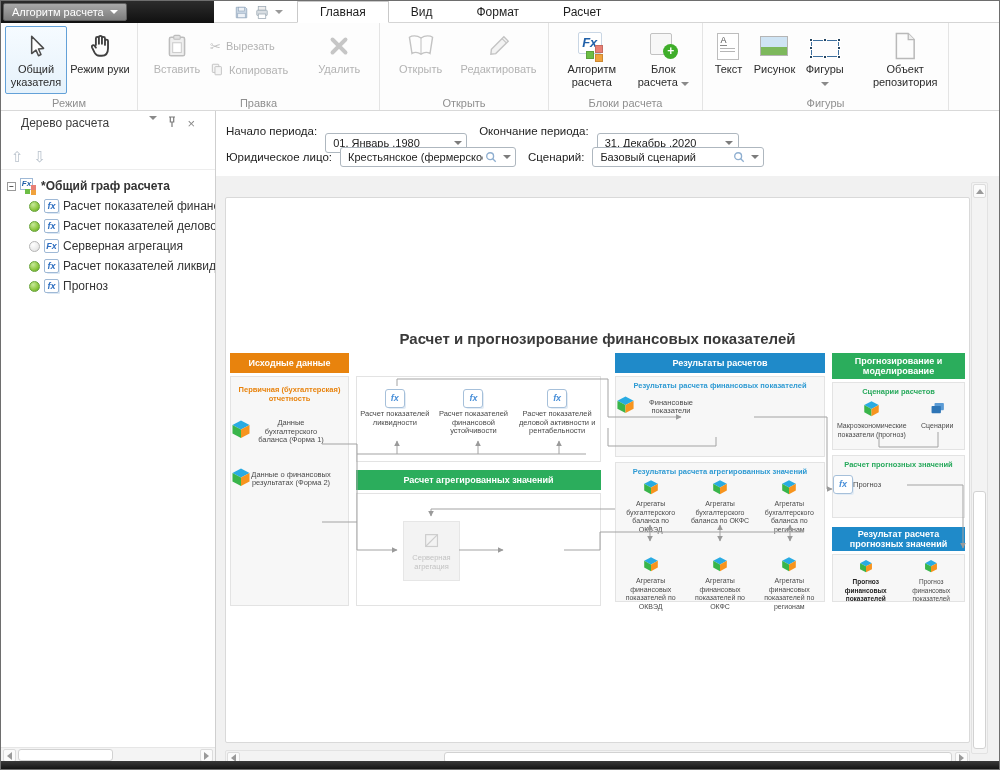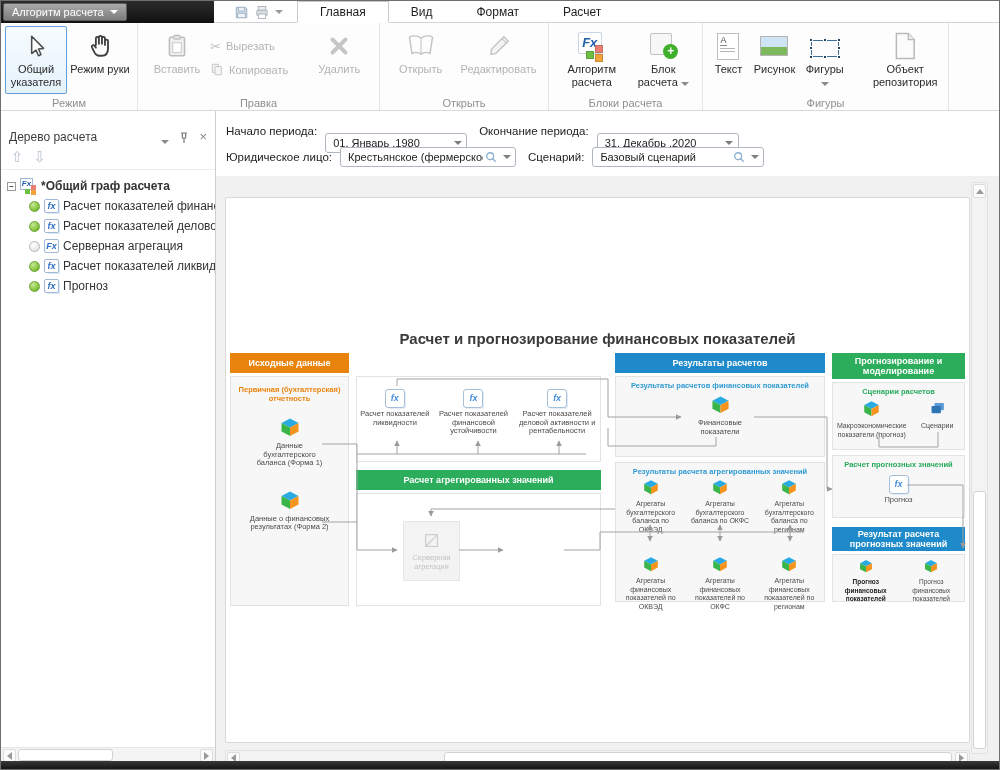--- a/index.html
+++ b/index.html
@@ -43,21 +43,21 @@
   .textico .l1,.textico .l2 { position:absolute; left:2px; right:3px; height:1px; background:#b5b5b5; }
   .textico .l1{ top:14px; } .textico .l2{ top:17px; }
   .picico { width:28px; height:20px; border:1px solid #b5b5b5; background:linear-gradient(#cfe4f4 0 55%, #7db85c 55% 100%); }
   .shapesico { position:relative; width:28px; height:17px; margin-top:4px; border:1px solid #3d6f9e; }
   .shapesico i { position:absolute; width:4px; height:4px; background:#23435f; border:1px solid #fff; }
 
   
   .bodyrow { position:absolute; left:0; top:110px; width:1000px; height:652px; display:flex; }
   
   .leftpanel { width:215px; height:100%; background:#fff; border-right:1px solid #cfcfcf; padding-top:5px; display:flex; flex-direction:column; position:relative; }
-  .lp-header { height:28px; display:flex; align-items:flex-end; padding:0 8px; color:#3c3c3c; font-size:12px; }
+  .lp-header { height:28px; display:flex; align-items:flex-start; padding:0 20px; color:#3c3c3c; font-size:12px; }
   .lp-header .spacer { flex:1; }
   .lp-hicon { color:#8a8a8a; margin-left:10px; font-size:11px; display:flex; align-items:center; }
   .lp-toolbar { height:26px; display:flex; align-items:center; gap:10px; padding:0 10px; color:#b9c2cc; font-size:15px; border-bottom:1px solid #ededed; }
   .lp-tree { flex:1; padding-top:6px; overflow:hidden; }
   .trow { height:20px; display:flex; align-items:center; white-space:nowrap; overflow:hidden; }
   .trow.root { padding-left:6px; font-weight:bold; gap:4px; }
   .trow.child { padding-left:28px; gap:4px; }
   .expander { width:9px; height:9px; border:1px solid #9a9a9a; background:#fff; font-size:8px; line-height:7px; text-align:center; color:#444; flex:0 0 auto; }
   .dot { width:11px; height:11px; border-radius:50%; flex:0 0 auto; }
   .dot.green { background:radial-gradient(circle at 35% 30%, #c7e89a, #8cc63f 60%, #5a9e2f); border:1px solid #69a43a; }
@@ -100,21 +100,21 @@
   .dcol-h { position:absolute; color:#fff; font-weight:bold; font-size:9px; text-align:center; display:flex; align-items:center; justify-content:center; line-height:10px; }
   .dpanel { position:absolute; background:#f7f7f7; border:1px solid #e3e3e3; }
   .dpanel .inner-title { text-align:center; font-weight:bold; font-size:7.5px; padding-top:4px; }
   .blue-t { color:#2e9ad3; } .green-t { color:#27a95c; } .orange-t { color:#e8830d; }
   .dtxt { font-size:7.5px; line-height:8.5px; color:#4a4a4a; text-align:center; }
   .cube { display:inline-block; }
   .dfx { width:20px; height:19px; background:#fff; border:1px solid #a6c0da; border-radius:3px; color:#4a90d9; font-style:italic; font-weight:bold; font-size:9px; line-height:17px; text-align:center; box-shadow:2px 2px 0 -1px #e3ecf5; }
   .aggbox { position:absolute; width:57px; height:60px; background:#f3f3f3; border:1px solid #e6e6e6; display:flex; flex-direction:column; align-items:center; justify-content:center; gap:3px; color:#c3c3c3; font-size:7.5px; line-height:8.5px; text-align:center; }
   .connect { position:absolute; left:0; top:0; pointer-events:none; }
 
-  .abscenter { display:flex; flex-direction:column; align-items:center;justify-content:space-between; }
+  .abscenter { display:flex; align-items:center; }
   .itemcol { display:flex; flex-direction:column; align-items:center; gap:2px; }
 
   
   .bottombar { position:absolute; left:0; bottom:0; width:1000px; height:8px; background:linear-gradient(#3a3a3a,#141414); }
 </style>
 </head>
 <body>
 
 <div class="app">
 
@@ -481,21 +481,21 @@
             <div class="aggbox" style="left:46px;top:27px;">
               <svg width="20" height="20" viewBox="0 0 22 22">
                   <rect x="4" y="4" width="13" height="13" fill="none" stroke="#cdcdcd" stroke-width="1.3"></rect>
                   <path d="M4.5 16.5 L16.5 4.5" stroke="#cdcdcd" stroke-width="1.3"></path>
                 </svg>
               <span>Серверная агрегация</span>
             </div>
           </div>
 
           <div class="dpanel" style="left:389px;top:178px;width:210px;height:81px;">
-            <div class="inner-title blue-t">Результаты расчетов финансовых показателей</div>
+            <div class="inner-title blue-t">Результаты расчета финансовых показателей</div>
             <div class="abscenter" style="margin-top:5px;">
               <span class="cube"><svg width="19" height="19" viewBox="0 0 20 20">
                     <polygon points="10,1.5 18.5,6 10,10.5 1.5,6" fill="#29abe2"></polygon>
                     <polygon points="1.5,6 10,10.5 10,19 1.5,14.5" fill="#39b54a"></polygon>
                     <polygon points="18.5,6 10,10.5 10,19 18.5,14.5" fill="#f7941e"></polygon>
                   </svg></span>
               <div class="dtxt" style="width:72px;margin-top:2px;">Финансовые показатели</div>
             </div>
           </div>
           <div class="dpanel" style="left:389px;top:264px;width:210px;height:140px;">

